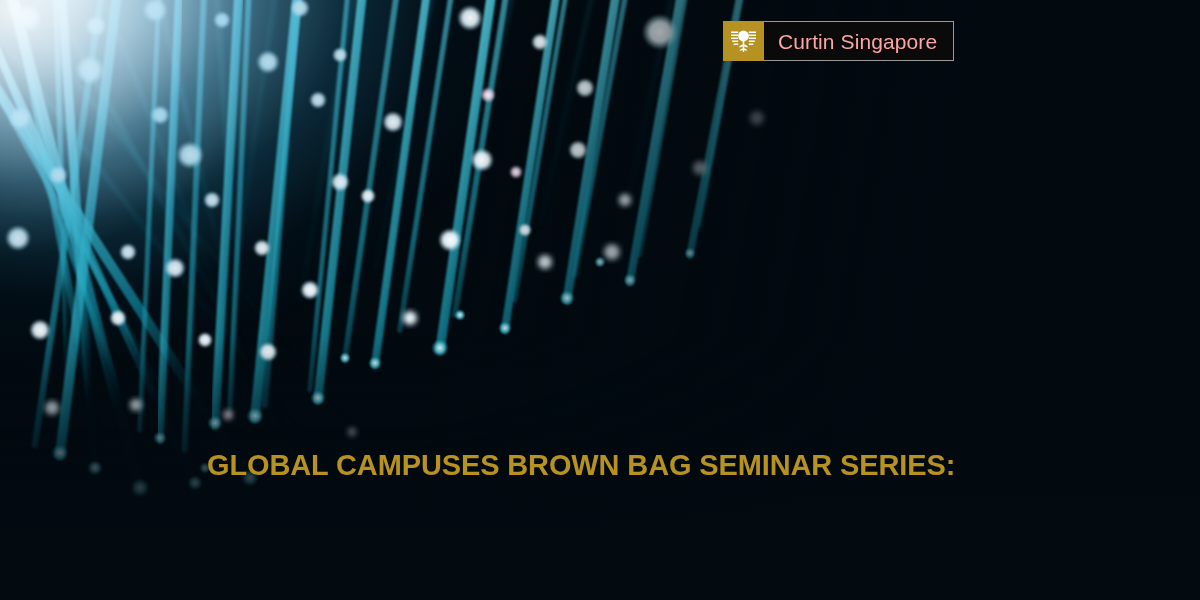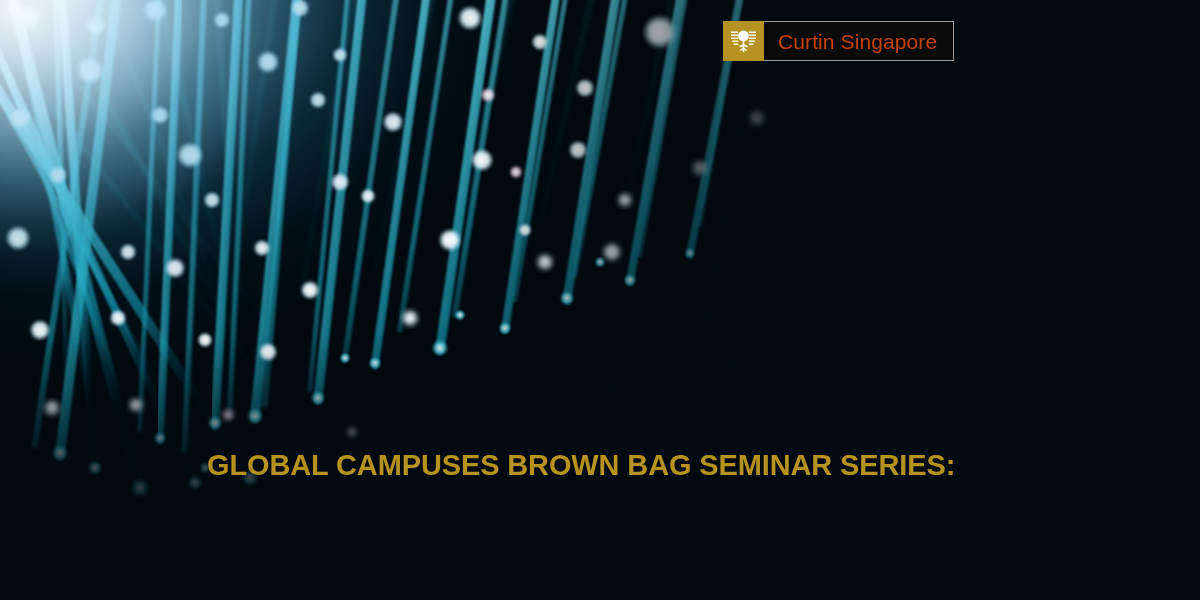--- a/index.html
+++ b/index.html
@@ -73,21 +73,21 @@
   #brand-mark svg { display:block; }
   #brand-name-box {
     height:40px;
     background:#0a0a0a;
     border:1px solid #9a9a9a;
     border-left:none;
     display:flex; align-items:center;
     padding:0 16px 0 14px;
   }
   #brand-name {
-    color:#c2410c;
+    color:#fca5a5;
     font-size:21px;
     font-weight:400;
     letter-spacing:.1px;
     white-space:nowrap;
     line-height:1;
   }
 
   
   #seminar-title {
     position:absolute;

